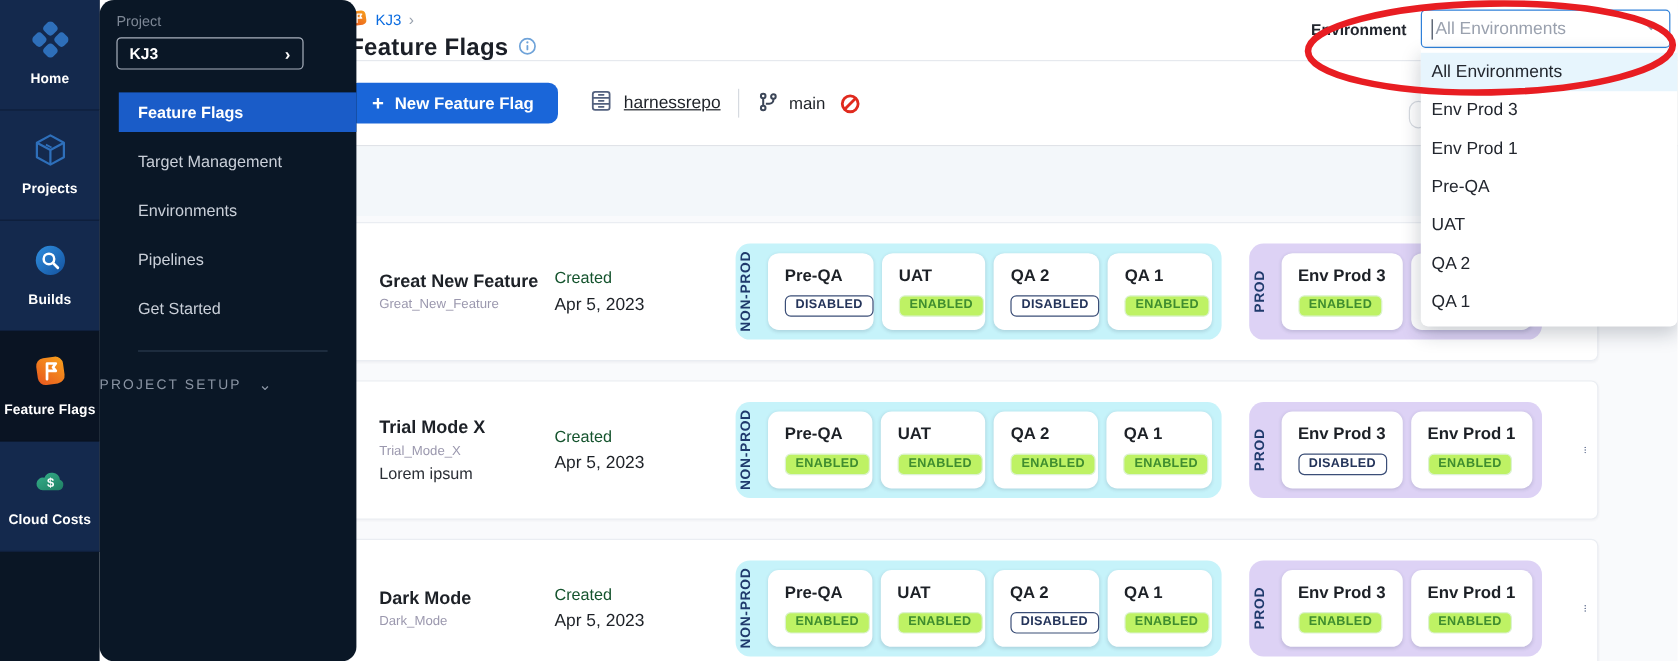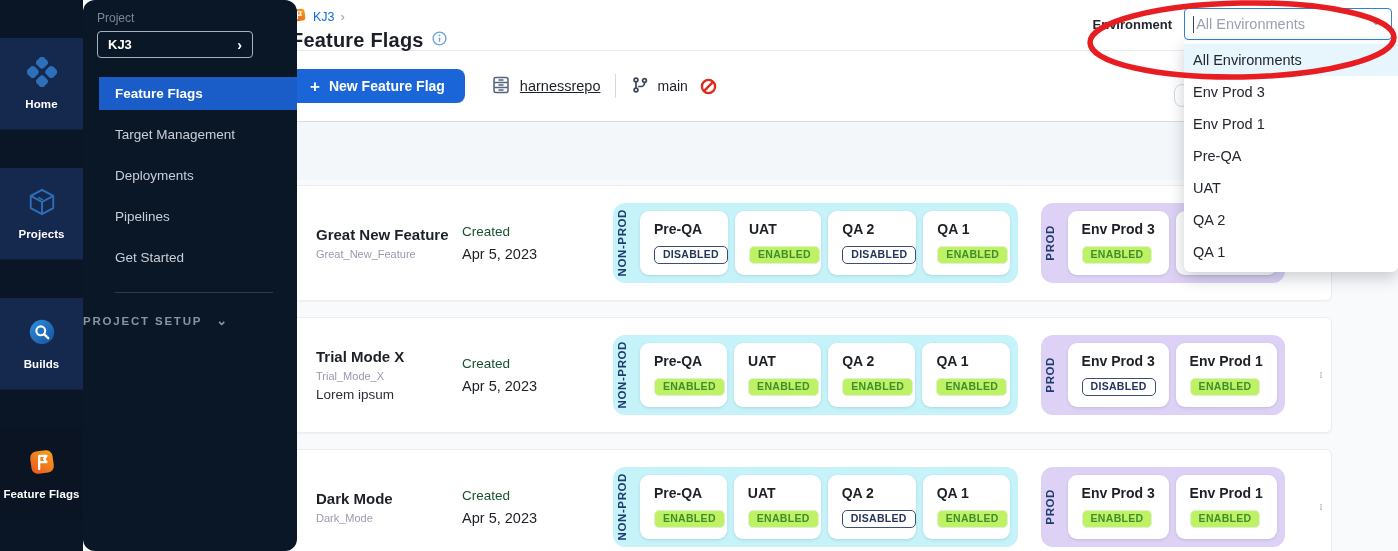--- a/index.html
+++ b/index.html
@@ -2,38 +2,38 @@
 <html><head>
 <meta charset="utf-8">
 <style>
   * { margin:0; padding:0; box-sizing:border-box; }
   html,body { width:1398px; height:551px; overflow:hidden; }
   body { font-family:"Liberation Sans", sans-serif; position:relative; background:#fff; }
 
   
   .rail { position:absolute; left:0; top:0; width:83px; height:100%; background:#0a1625; z-index:10; }
   .rail-item { height:92px; display:flex; flex-direction:column; align-items:center; justify-content:center; gap:7px;
-               background:#14294d; cursor:pointer; border-bottom:1px solid rgba(5,14,28,.35);margin-top:38px; }
+               background:#14294d; cursor:pointer; border-bottom:1px solid rgba(5,14,28,.35); }
   .rail-item.active { background:#0a1423; }
   .rail-item .lbl { color:#fff; font-size:11.5px; font-weight:bold; letter-spacing:.1px; text-align:center; line-height:1.1; }
 
   
   .projectnav { position:absolute; left:83px; top:0; width:214px; height:100%; background:#0a1726; z-index:10;border-radius:12px; }
   .proj-label { margin:11px 0 6px 14px; color:#7d8795; font-size:12px; }
   .proj-select { margin-left:14px; width:156px; height:27px; border:1px solid #a9b1bd; border-radius:4px;
                  display:flex; align-items:center; justify-content:space-between; padding:0 10px; cursor:pointer; }
   .proj-select .pname { color:#fff; font-size:13px; font-weight:bold; }
   .proj-select .chev { color:#fff; font-size:14px; font-weight:bold; line-height:1; }
   .nav-items { margin-top:19px; }
   .nav-item { height:33px; margin-bottom:8px; display:flex; align-items:center; padding-left:32px;
               color:#c9cfd8; font-size:13.5px; cursor:pointer; }
   .nav-item.active { background:#1a5cc8; color:#fff; margin-left:16px; padding-left:16px; font-weight:bold; }
   .nav-divider { border-top:1px solid #2c3b4e; margin:18px 24px 0 32px; }
   .setup-row { margin-top:20px; display:flex; align-items:center; gap:14px;
-               color:#8a94a3; font-size:11.5px; font-weight:bold; letter-spacing:1.8px; cursor:pointer; }
+               color:#8a94a3; font-size:11.5px; font-weight:normal; letter-spacing:1.8px; cursor:pointer; }
   .setup-row .chev { font-size:13px; letter-spacing:0; }
 
   
   .main { position:absolute; left:270px; top:0; right:0; bottom:0; background:#fff; }
   .page-head { height:51px; border-bottom:1px solid #e6e9ee; padding:7px 0 0 21px; }
   .breadcrumb { display:flex; align-items:center; gap:6px; font-size:12.5px; }
   .breadcrumb .crumb { color:#0b6ce0; cursor:pointer; }
   .breadcrumb .sep { color:#98a1ad; font-size:13px; }
   .title-row { margin-top:3px; display:flex; align-items:center; gap:8px; }
   .page-title { font-size:20px; font-weight:800; color:#1b1f27; letter-spacing:.2px; }
@@ -165,21 +165,21 @@
   <div class="proj-label">Project</div>
   <div class="proj-select">
     <span class="pname">KJ3</span>
     <span class="chev">›</span>
   </div>
   <div class="nav-items" id="nav-items">
   <div class="nav-item active">Feature Flags</div>
 
   <div class="nav-item">Target Management</div>
 
-  <div class="nav-item">Deployments</div>
+  <div class="nav-item">Environments</div>
 
   <div class="nav-item">Pipelines</div>
 
   <div class="nav-item">Get Started</div>
 </div>
   <div class="nav-divider"></div>
   <div class="setup-row">
     <span>PROJECT SETUP</span>
     <span class="chev">⌄</span>
   </div>

